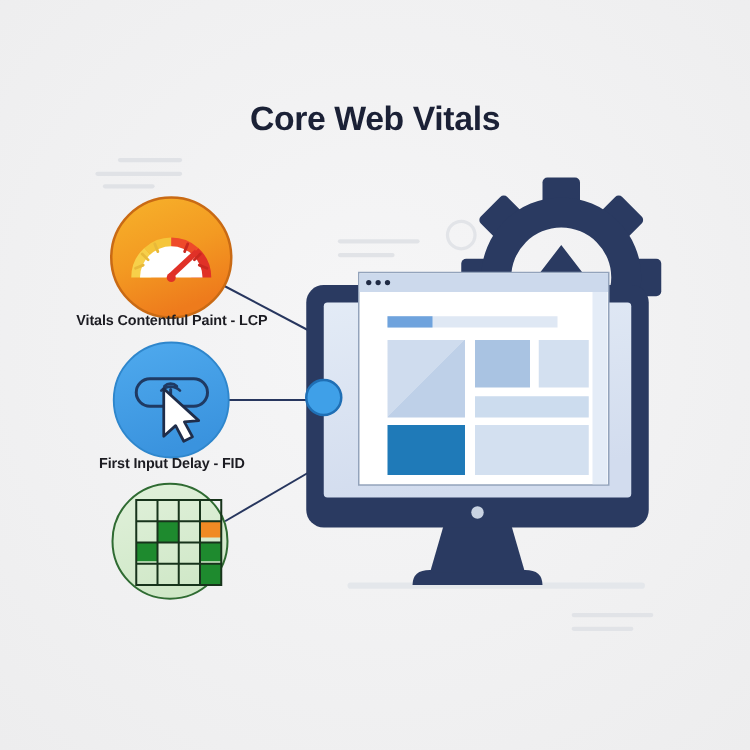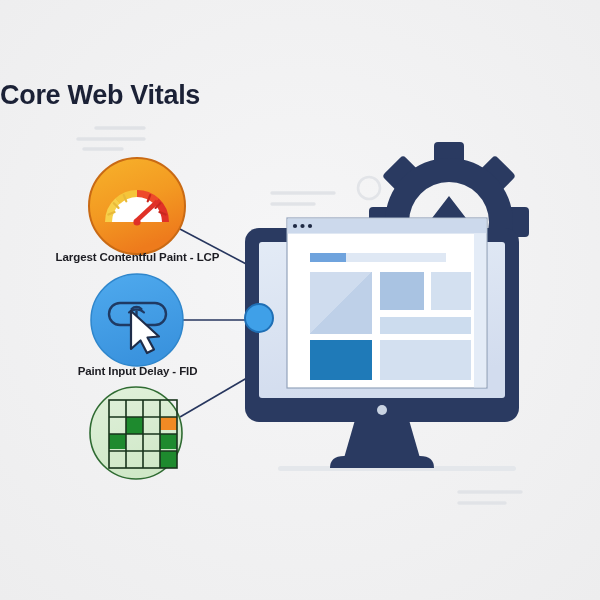--- a/index.html
+++ b/index.html
@@ -26,21 +26,21 @@
     top: 0;
     width: 600px;
     height: 600px;
   }
   
   .title {
     position: absolute;
     left: 0;
     top: 80px;
     width: 600px;
-    text-align: left;
+    text-align: center;
     font-size: 27px;
     font-weight: bold;
     letter-spacing: -0.3px;
     color: #1b2136;
     font-family: "Liberation Sans", sans-serif;
   }
   
   .metric-label {
     position: absolute;
     text-align: center;
@@ -250,16 +250,16 @@
           <line x1="109" y1="434" x2="177" y2="434"></line>
           <line x1="109" y1="451" x2="177" y2="451"></line>
         </g>
       </g>
     </g>
 
   </svg>
 
   <div class="title">Core Web Vitals</div>
 
-  <div class="metric-label" id="label-lcp">Largest Contentful Paint - LCP</div>
-  <div class="metric-label" id="label-fid">Paint Input Delay - FID</div>
+  <div class="metric-label" id="label-lcp">Vitals Contentful Paint - LCP</div>
+  <div class="metric-label" id="label-fid">First Input Delay - FID</div>
 
 </div>
 
 </body></html>

